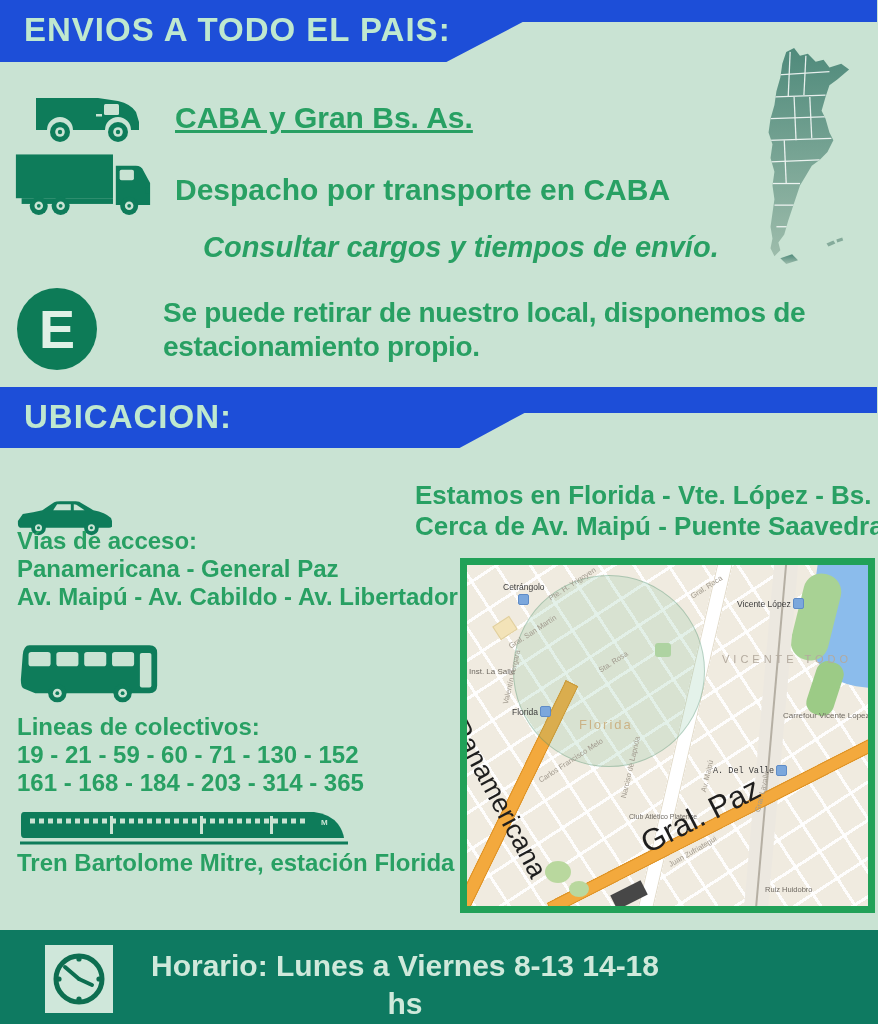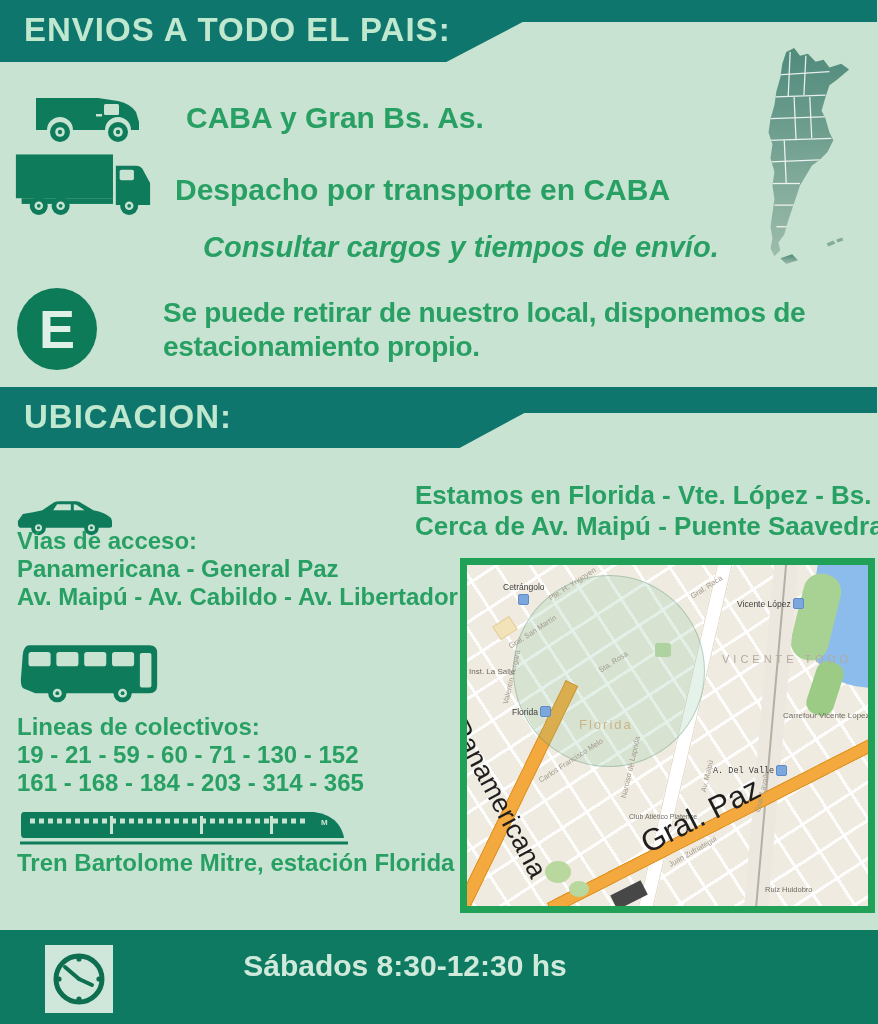--- a/index.html
+++ b/index.html
@@ -2,21 +2,21 @@
 <html><head>
 <meta charset="utf-8">
 <style>
   html,body{margin:0;padding:0;}
   body{
     width:878px;height:1024px;background:#c9e3d3;
     font-family:"Liberation Sans",sans-serif;overflow:hidden;position:relative;
   }
   .abs{position:absolute;}
   
-  .banner{left:0;width:877px;background:#0f766e;}
+  .banner{left:0;width:877px;background:#1d4ed8;}
   .banner-top{top:0;height:62px;
     clip-path:polygon(0 0,100% 0,100% 35.5%,59.6% 35.5%,50.9% 100%,0 100%);}
   .banner-ubi{top:387px;height:61px;
     clip-path:polygon(0 0,100% 0,100% 42.6%,59.8% 42.6%,52.4% 100%,0 100%);}
   .banner-title{position:absolute;left:24px;top:11px;font-size:33px;font-weight:bold;
     color:#bfe8cf;letter-spacing:1px;white-space:nowrap;}
   
   .item-text{color:#28a063;font-weight:bold;font-size:30px;white-space:nowrap;}
   .note-text{color:#28a063;font-weight:bold;font-style:italic;font-size:29px;white-space:nowrap;}
   .pickup-text{color:#28a063;font-weight:bold;font-size:28px;line-height:34px;
@@ -109,21 +109,21 @@
   <path fill="#0e7c5a" d="M4,6 H66 L86,9 Q99,12 104,20 L107,30 V38 H99 a13,13 0 0 0 -26,0 H41 a13,13 0 0 0 -26,0 H4 Z"></path>
   <rect x="72" y="12" width="15" height="11" rx="1.5" fill="#c9e3d3"></rect>
   <rect x="64" y="22" width="6" height="2.5" fill="#c9e3d3"></rect>
   <circle cx="28" cy="40" r="10" fill="#0e7c5a"></circle>
     <circle cx="28" cy="40" r="4.8" fill="#c9e3d3"></circle>
     <circle cx="28" cy="40" r="2.2" fill="#0e7c5a"></circle>
   <circle cx="86" cy="40" r="10" fill="#0e7c5a"></circle>
     <circle cx="86" cy="40" r="4.8" fill="#c9e3d3"></circle>
     <circle cx="86" cy="40" r="2.2" fill="#0e7c5a"></circle>
 </svg>
-<div class="abs item-text" style="left:186px;top:101px;">CABA y Gran Bs. As.</div>
+<div class="abs item-text" style="left:175px;top:101px;text-decoration:underline;">CABA y Gran Bs. As.</div>
 
 <svg class="abs" style="left:14px;top:148px;" width="138" height="70" viewBox="0 0 145 70">
   <rect x="2" y="5" width="102" height="46" fill="#0e7c5a"></rect>
   <path fill="#0e7c5a" d="M107,17 h21 q6,0 8,5 l7,13 v23 h-36 Z"></path>
   <rect x="111" y="21" width="15" height="11" rx="2" fill="#c9e3d3"></rect>
   <rect x="8" y="51" width="96" height="6" fill="#0e7c5a"></rect>
   <circle cx="26" cy="59" r="9.5" fill="#0e7c5a"></circle>
     <circle cx="26" cy="59" r="4.5" fill="#c9e3d3"></circle>
     <circle cx="26" cy="59" r="2" fill="#0e7c5a"></circle>
   <circle cx="49" cy="59" r="9.5" fill="#0e7c5a"></circle>
@@ -261,15 +261,16 @@
     <rect x="0" y="0" width="68" height="68" fill="#cfe7da"></rect>
     <circle cx="34" cy="34" r="23" fill="none" stroke="#0d6e50" stroke-width="5"></circle>
     <circle cx="34" cy="14" r="2.6" fill="#0d6e50"></circle>
       <circle cx="54" cy="34" r="2.6" fill="#0d6e50"></circle>
     <circle cx="34" cy="54" r="2.6" fill="#0d6e50"></circle>
       <circle cx="14" cy="34" r="2.6" fill="#0d6e50"></circle>
     <line x1="34" y1="34" x2="20" y2="22" stroke="#0d6e50" stroke-width="4" stroke-linecap="round"></line>
     <line x1="34" y1="34" x2="47" y2="40" stroke="#0d6e50" stroke-width="4" stroke-linecap="round"></line>
   </svg>
   <div class="footer-text">
+    <div>Horario: Lunes a Viernes 8-13 14-18 hs</div>
     <div>Sábados 8:30-12:30 hs</div>
   </div>
 </div>
 
 </body></html>

